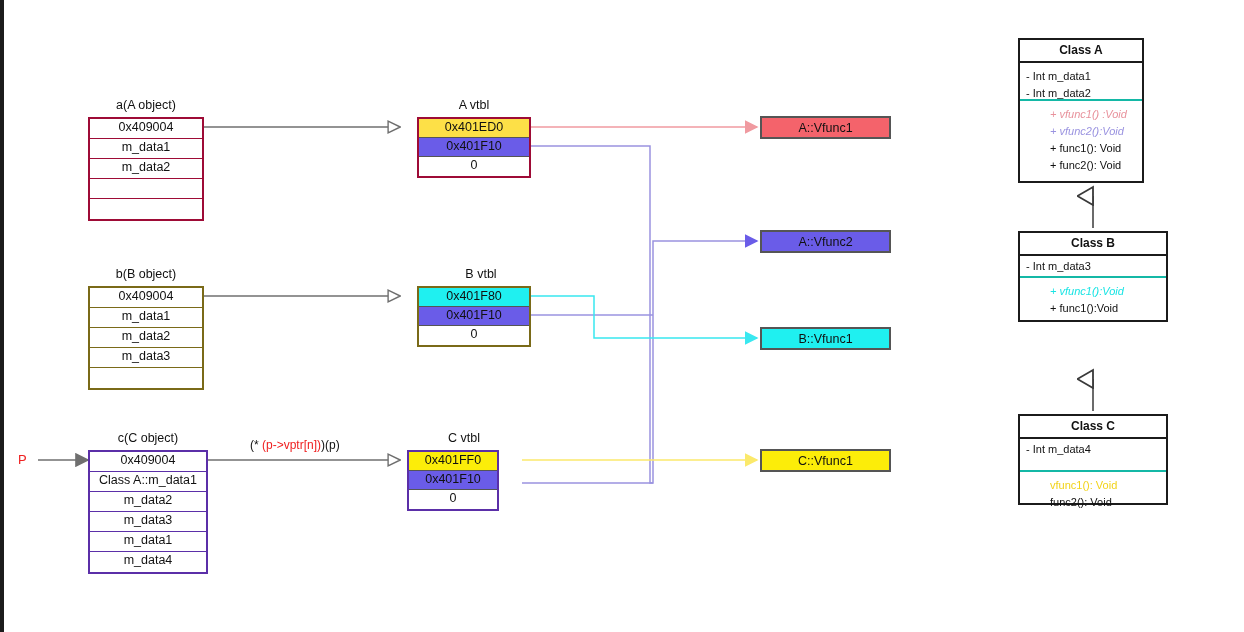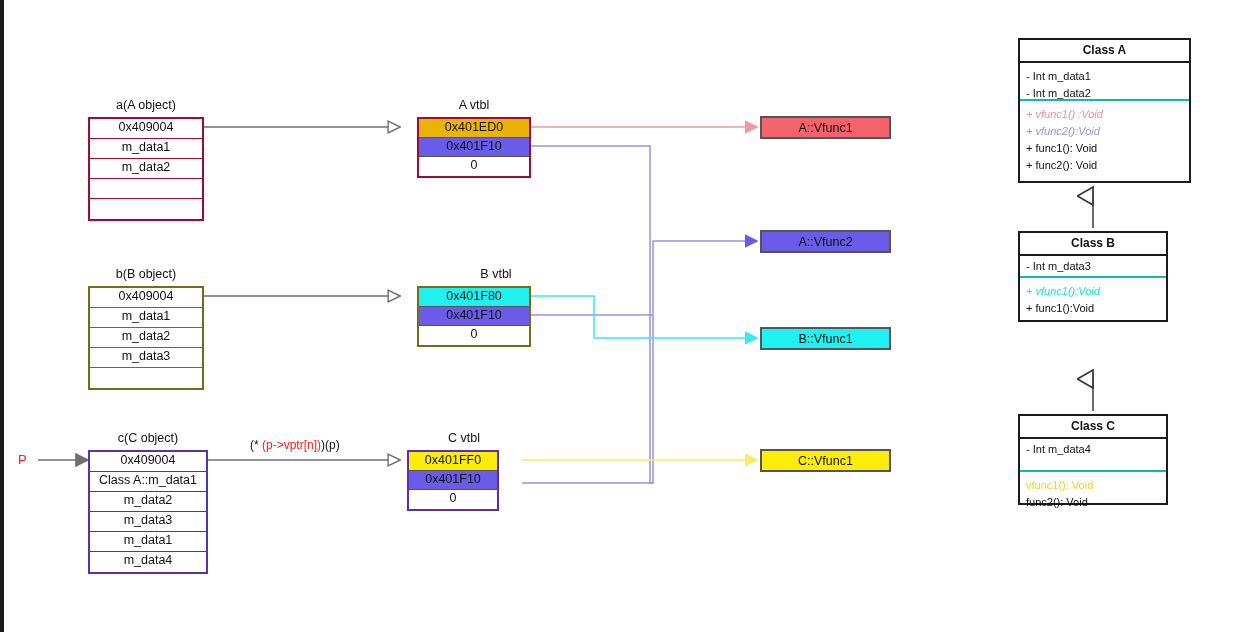--- a/index.html
+++ b/index.html
@@ -104,20 +104,21 @@
     border-bottom: 2px solid #1b1b1b;
   }
   .uml-attrs {
     box-sizing: border-box;
     border-bottom: 2px solid #14b8a6;
     padding: 5px 0 5px 6px;
   }
   .uml-ops {
     box-sizing: border-box;
     padding: 5px 0 5px 6px;
+    margin-left: 24px;
   }
   .uml-line {
     font-size: 11px;
     color: #111;
     line-height: 17px;
     white-space: nowrap;
   }
   .uml-line.italic { font-style: italic; }
 
   
@@ -229,45 +230,45 @@
     <div class="obj-row" style="border-bottom-color: rgb(91, 47, 168);">m_data1</div>
     <div class="obj-row" style="border-bottom-color: rgb(91, 47, 168);">m_data4</div>
   </div>
 
   <div class="label-annot" style="left:250px; top:438px;">
     <span>(* </span><span class="hl">(p-&gt;vptr[n])</span><span>)(p)</span>
   </div>
 
   <div class="caption" style="left:417px; top:98px; width:114px;">A vtbl</div>
   <div class="vtbl-box" id="vtbl-a" style="left: 417px; top: 117px; width: 114px; border-color: rgb(158, 11, 54);">
-    <div class="vtbl-row" style="background: #eab308; text-align: center;">0x401ED0</div>
+    <div class="vtbl-row" style="background: #fde047; text-align: center;">0x401ED0</div>
     <div class="vtbl-row" style="background: rgb(106, 92, 232);">0x401F10</div>
     <div class="vtbl-row" style="background: rgb(255, 255, 255);">0</div>
   </div>
 
-  <div class="caption" style="left:439px; top:267px; width:114px;">B vtbl</div>
+  <div class="caption" style="left:424px; top:267px; width:114px;">B vtbl</div>
   <div class="vtbl-box" id="vtbl-b" style="left: 417px; top: 286px; width: 114px; border-color: rgb(122, 106, 24);">
     <div class="vtbl-row" style="background: rgb(31, 240, 240);">0x401F80</div>
     <div class="vtbl-row" style="background: rgb(106, 92, 232);">0x401F10</div>
     <div class="vtbl-row" style="background: rgb(255, 255, 255);">0</div>
   </div>
 
   <div class="caption" style="left:407px; top:431px; width:114px;">C vtbl</div>
   <div class="vtbl-box" id="vtbl-c" style="left: 407px; top: 450px; width: 92px; border-color: rgb(91, 47, 168);">
     <div class="vtbl-row" style="background: rgb(252, 237, 9);">0x401FF0</div>
     <div class="vtbl-row" style="background: rgb(106, 92, 232);">0x401F10</div>
     <div class="vtbl-row" style="background: rgb(255, 255, 255);">0</div>
   </div>
 
   <div class="func-box" id="fn-0" style="left: 760px; top: 116px; width: 131px; background: rgb(244, 99, 107);">A::Vfunc1</div>
   <div class="func-box" id="fn-1" style="left: 760px; top: 230px; width: 131px; background: rgb(106, 92, 232);">A::Vfunc2</div>
   <div class="func-box" id="fn-2" style="left: 760px; top: 327px; width: 131px; background: rgb(31, 240, 240);">B::Vfunc1</div>
   <div class="func-box" id="fn-3" style="left: 760px; top: 449px; width: 131px; background: rgb(252, 237, 9);">C::Vfunc1</div>
 
-  <div class="uml-box" style="left:1018px; top:38px; width:173px; height:145px;">
+  <div class="uml-box" style="left:1018px; top:38px; width:126px; height:145px;">
     <div class="uml-title">Class A</div>
     <div class="uml-attrs" style="height:38px;">
       <div class="uml-line" style="color: rgb(17, 17, 17);">-  Int m_data1</div>
       <div class="uml-line" style="color: rgb(17, 17, 17);">-  Int m_data2</div>
     </div>
     <div class="uml-ops">
       <div class="uml-line italic" style="color: rgb(232, 146, 156); font-style: italic;">+  vfunc1() :Void</div>
       <div class="uml-line italic" style="color: rgb(154, 147, 224); font-style: italic;">+  vfunc2():Void</div>
       <div class="uml-line" style="color: rgb(17, 17, 17); font-style: normal;">+  func1(): Void</div>
       <div class="uml-line" style="color: rgb(17, 17, 17); font-style: normal;">+  func2(): Void</div>

